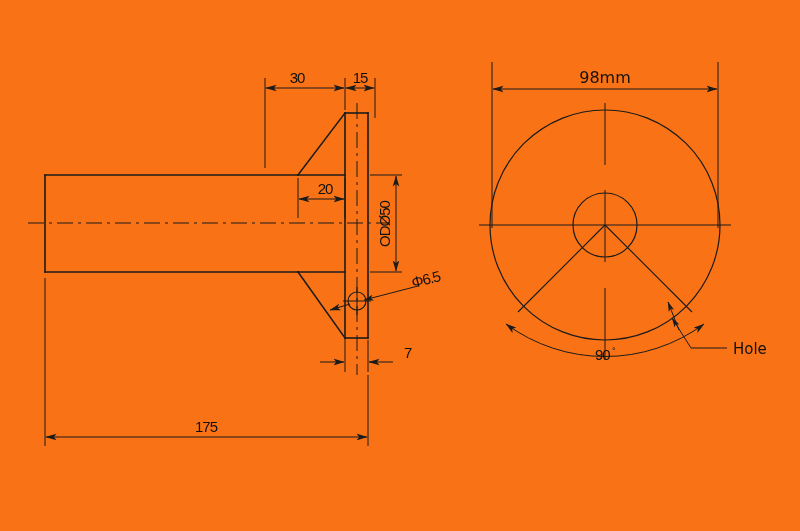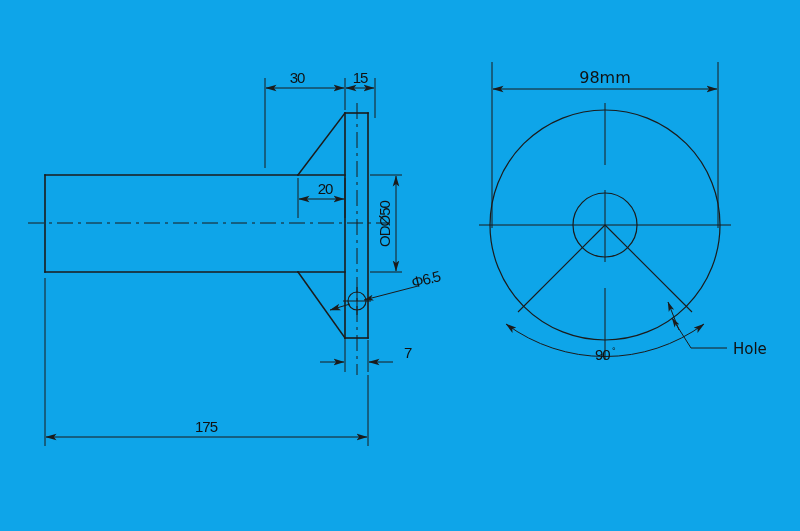--- a/index.html
+++ b/index.html
@@ -7,21 +7,21 @@
     padding: 0;
     background: #ffffff;
   }
   body {
     font-family: "Liberation Sans", sans-serif;
   }
   #drawing-root {
     position: relative;
     width: 800px;
     height: 531px;
-    background: #0ea5e9;
+    background: #f97316;
     overflow: hidden;
   }
   svg#drawing-canvas {
     position: absolute;
     top: 0;
     left: 0;
     width: 800px;
     height: 531px;
     display: block;
   }

